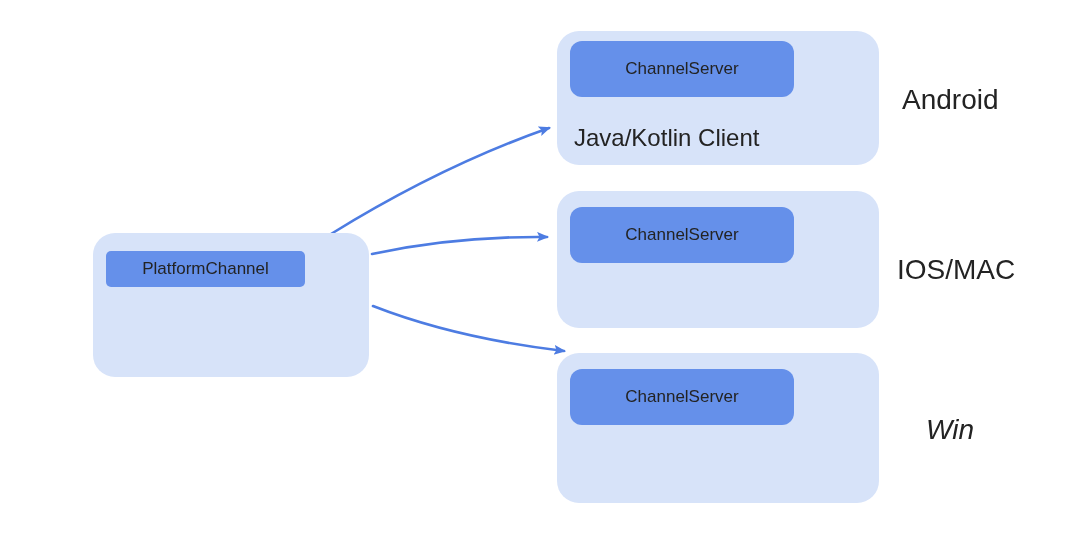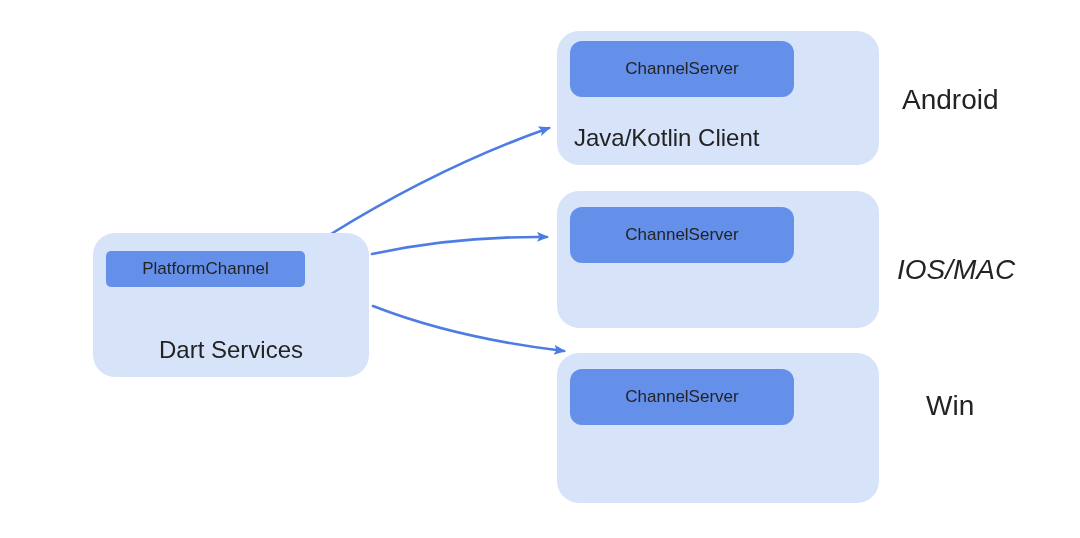--- a/index.html
+++ b/index.html
@@ -66,22 +66,22 @@
   .node-c .badge { top: 16px; }
   .node-target .node-title { left: 17px; bottom: 13px; }
   
   .platform-label {
     position: absolute;
     font-size: 28px;
     color: var(--text, #1f1f1f);
     white-space: nowrap;
   }
   .label-android { left: 902px; top: 84px; }
-  .label-ios    { left: 897px; top: 254px; font-style: italic; }
-  .label-win    { left: 926px; top: 390px; }
+  .label-ios    { left: 897px; top: 254px; }
+  .label-win    { left: 926px; top: 414px; font-style: italic; }
 </style>
 </head>
 <body>
 
 <div class="canvas">
 
   <svg class="arrow-layer" viewBox="0 0 1080 538">
     <defs>
       <marker id="ah" markerWidth="14" markerHeight="11" refX="10" refY="5" orient="auto" markerUnits="userSpaceOnUse">
         <path class="arrowhead-fill" d="M0,0 L12,5 L0,10 L2.5,5 z"></path>
@@ -89,21 +89,20 @@
     </defs>
     <path class="arrow-path" d="M331,234 Q441,166 549,128" marker-end="url(#ah)"></path>
     <path class="arrow-path" d="M372,254 Q455,236 547,237" marker-end="url(#ah)"></path>
     <path class="arrow-path" d="M373,306 Q455,338 564,351" marker-end="url(#ah)"></path>
   </svg>
 
   <div class="node node-source">
     <div class="badge">
       <span>PlatformChannel</span>
     </div>
-    <div class="node-title">Dart Services</div>
   </div>
 
   <div class="node node-target node-a">
     <div class="badge">
       <span>ChannelServer</span>
     </div>
     <div class="node-title">Java/Kotlin Client</div>
   </div>
 
   <div class="node node-target node-b">

